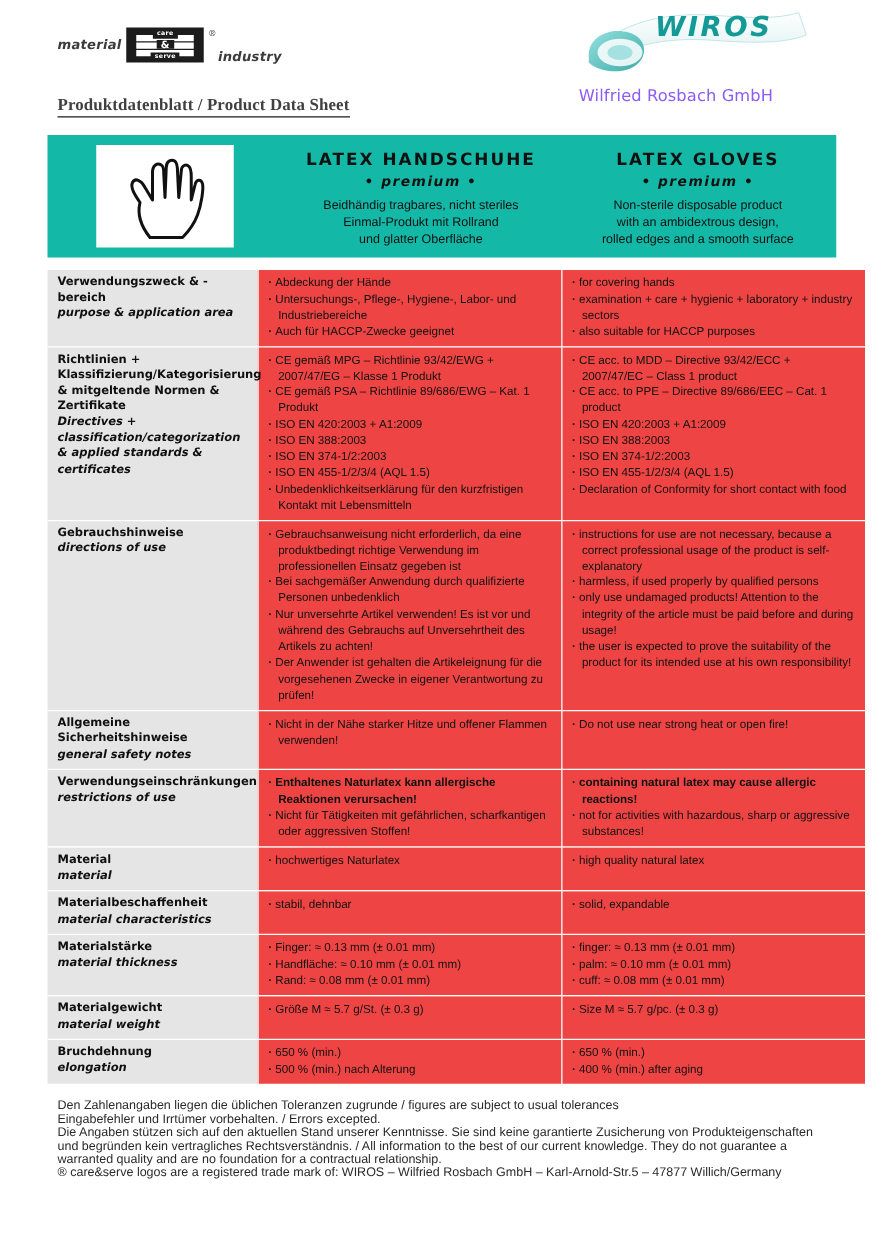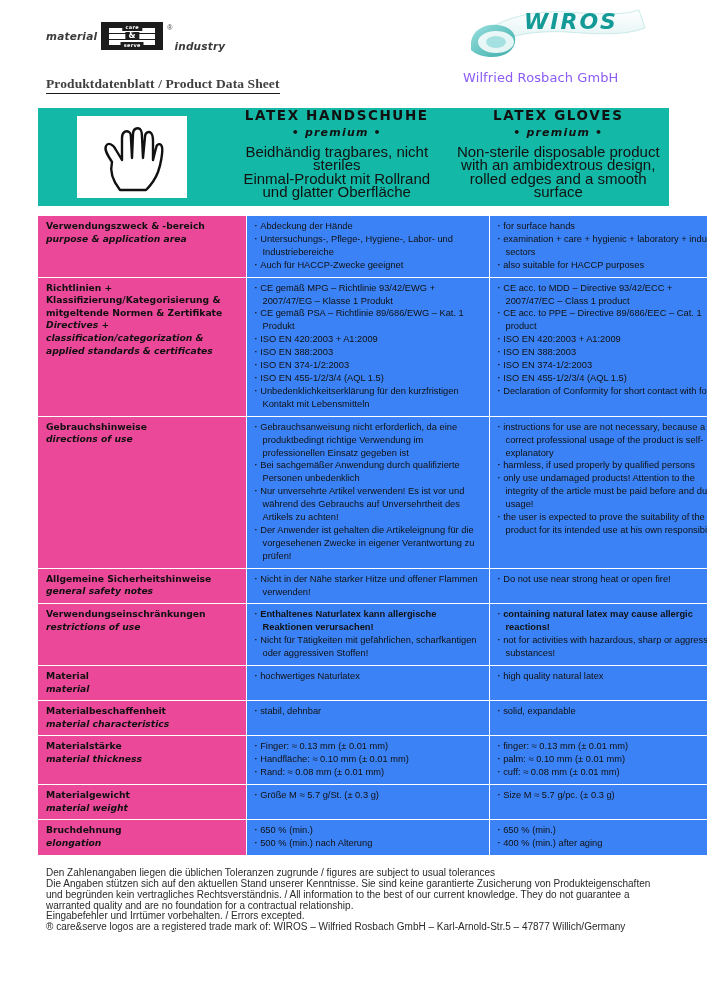--- a/index.html
+++ b/index.html
@@ -148,45 +148,45 @@
   .prod-col .t2 {
     font-family: "DejaVu Sans", sans-serif;
     font-size: 11px;
     font-style: italic;
     font-weight: 700;
     letter-spacing: 1.2px;
     color: #111;
     margin-top: 3px;
   }
   .prod-col .t3 {
-    font-size: 15px;
+    font-size: 10px;
     line-height: 13.2px;
     color: #111;
     margin-top: 6px;
   }
 
   
   table.spec {
     width: 631px;
     border-collapse: collapse;
     margin-top: 10px;
     table-layout: fixed;
   }
   table.spec td {
     vertical-align: top;
     border-bottom: 1.2px solid #ffffff;
     padding: 4px 8px 5px 8px;
   }
   td.lbl {
-    width: 208px;
-    background: #ec4899;
+    width: 168px;
+    background: #e5e5e5;
     border-right: 1.2px solid #ffffff;
   }
   td.de, td.en {
-    background: #3b82f6;
+    background: #ef4444;
     width: 243px;
   }
   td.de { border-right: 1.2px solid #ffffff; }
   .lbl .de-t {
     font-family: "DejaVu Sans", sans-serif;
     font-size: 9.2px;
     font-weight: 700;
     line-height: 12.6px;
     color: #101010;
   }
@@ -318,21 +318,21 @@
           </td>
           <td class="de">
             <ul class="items">
               <li>Abdeckung der Hände</li>
               <li>Untersuchungs-, Pflege-, Hygiene-, Labor- und Industriebereiche</li>
               <li>Auch für HACCP-Zwecke geeignet</li>
             </ul>
           </td>
           <td class="en">
             <ul class="items">
-              <li>for surface hands</li>
+              <li>for covering hands</li>
               <li>examination + care + hygienic + laboratory + industry sectors</li>
               <li>also suitable for HACCP purposes</li>
             </ul>
           </td>
         </tr>
         <tr>
           <td class="lbl">
             <div class="de-t">Richtlinien + Klassifizierung/Kategorisierung &amp; mitgeltende Normen &amp; Zertifikate</div>
             <div class="en-t">Directives + classification/categorization &amp; applied standards &amp; certificates</div>
           </td>
@@ -499,19 +499,19 @@
               <li>650 % (min.)</li>
               <li>400 % (min.) after aging</li>
             </ul>
           </td>
         </tr>
       </tbody>
   </table>
 
   <div class="disclaimer" id="disclaimer">
       <p>Den Zahlenangaben liegen die üblichen Toleranzen zugrunde / figures are subject to usual tolerances</p>
+      <p>Eingabefehler und Irrtümer vorbehalten. / Errors excepted.</p>
       <p>Die Angaben stützen sich auf den aktuellen Stand unserer Kenntnisse. Sie sind keine garantierte Zusicherung von Produkteigenschaften und begründen kein vertragliches Rechtsverständnis. / All information to the best of our current knowledge. They do not guarantee a warranted quality and are no foundation for a contractual relationship.</p>
-      <p>Eingabefehler und Irrtümer vorbehalten. / Errors excepted.</p>
       <p>® care&amp;serve logos are a registered trade mark of: WIROS – Wilfried Rosbach GmbH – Karl-Arnold-Str.5 – 47877 Willich/Germany</p>
     </div>
 
 
 </div>
 
 </body></html>

